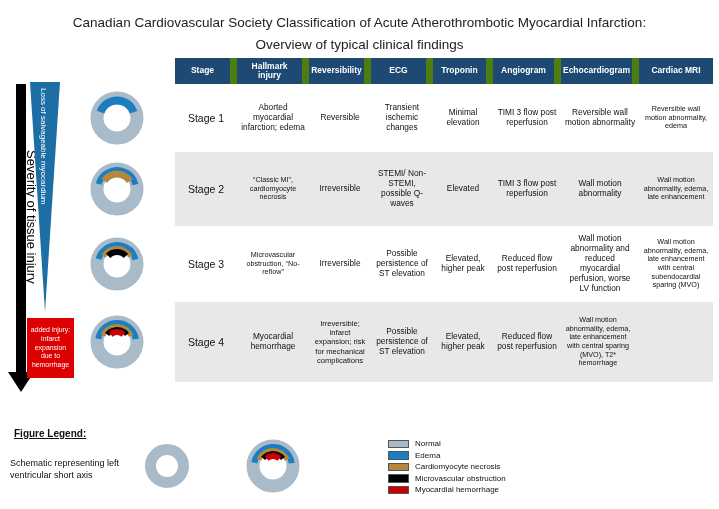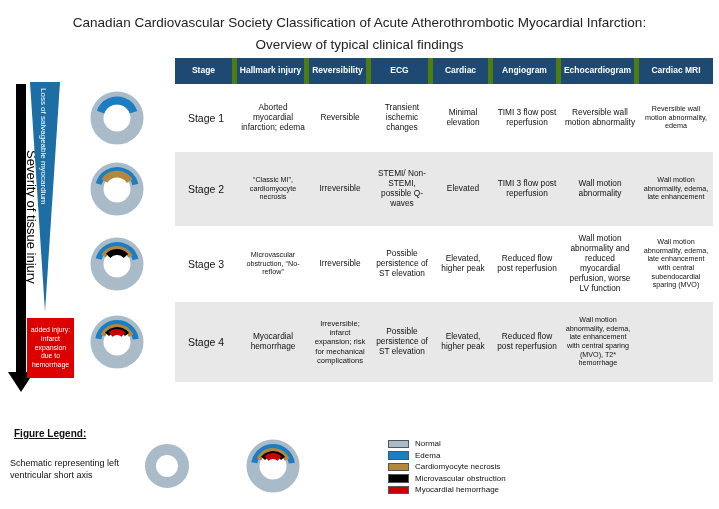--- a/index.html
+++ b/index.html
@@ -8,21 +8,21 @@
 
   
   .title{position:absolute;top:12px;left:0;width:719px;text-align:center;
          font-size:13.5px;color:#222;line-height:1.6;}
 
   
   .table{position:absolute;left:175px;top:58px;width:538px;}
   .thead{display:flex;height:26px;}
   .th{box-sizing:border-box;display:flex;align-items:center;justify-content:center;
       text-align:center;color:#fff;font-weight:bold;font-size:8.5px;line-height:1.1;
-      border-right:5px solid #4d7c0f;padding:1px 2px;}
+      border-right:7px solid #4d7c0f;padding:1px 2px;}
   .th:last-child{border-right:none;}
   .tr{display:flex;}
   .td{box-sizing:border-box;display:flex;align-items:center;justify-content:center;
       text-align:center;font-size:8.3px;line-height:1.2;padding:2px 3px;}
   .c-stage{width:62px;}
   .c-hallmark{width:72px;}
   .c-rev{width:62px;}
   .c-ecg{width:62px;}
   .c-trop{width:60px;}
   .c-angio{width:68px;}
@@ -113,21 +113,21 @@
     <circle cx="29" cy="29" r="12.5" fill="none" stroke-width="5" stroke-dasharray="22.91 999" transform="rotate(-142.5 29 29)" stroke="#000000"></circle>
     <circle cx="29" cy="29" r="10" fill="none" stroke-width="6" stroke-dasharray="13.96 999" transform="rotate(-130 29 29)" stroke="#cc0000"></circle>
   </svg>
 
   <div class="table">
     <div class="thead" style="background: rgb(29, 73, 114);">
       <div class="th c-stage">Stage</div>
       <div class="th c-hallmark">Hallmark injury</div>
       <div class="th c-rev">Reversibility</div>
       <div class="th c-ecg">ECG</div>
-      <div class="th c-trop">Cardiac</div>
+      <div class="th c-trop">Troponin</div>
       <div class="th c-angio">Angiogram</div>
       <div class="th c-echo">Echocardiogram</div>
       <div class="th c-mri">Cardiac MRI</div>
     </div>
 
     <div class="tr rh1">
       <div class="td c-stage stage-cell">Stage 1</div>
       <div class="td c-hallmark">Aborted myocardial infarction; edema</div>
       <div class="td c-rev">Reversible</div>
       <div class="td c-ecg">Transient ischemic changes</div>

